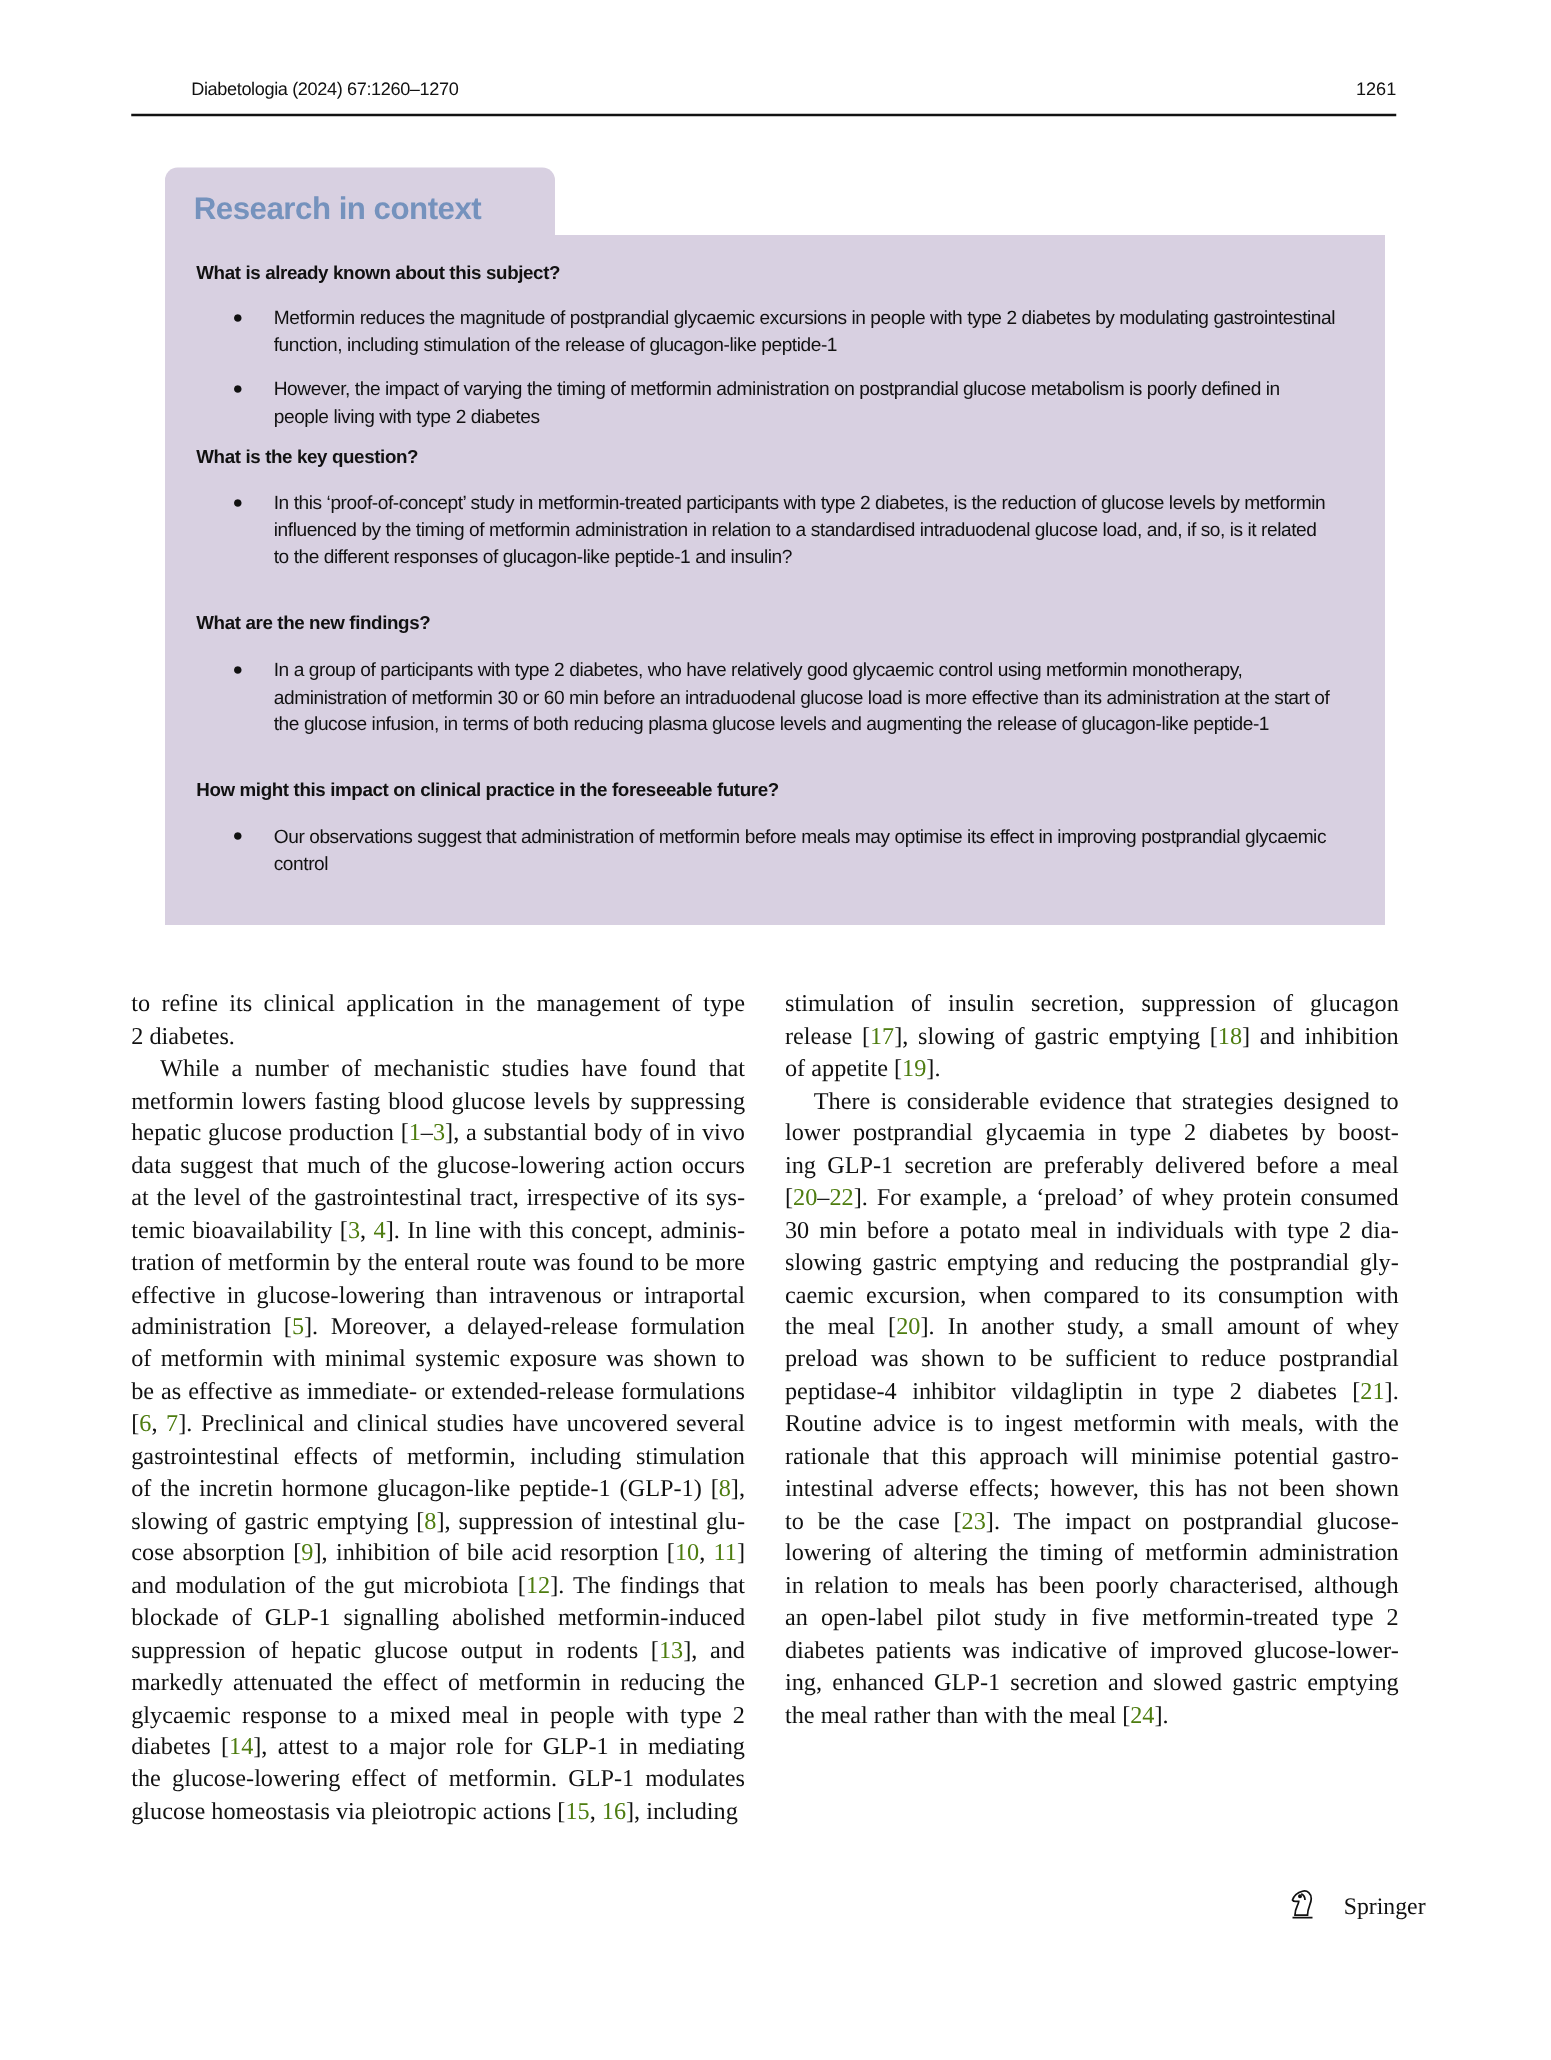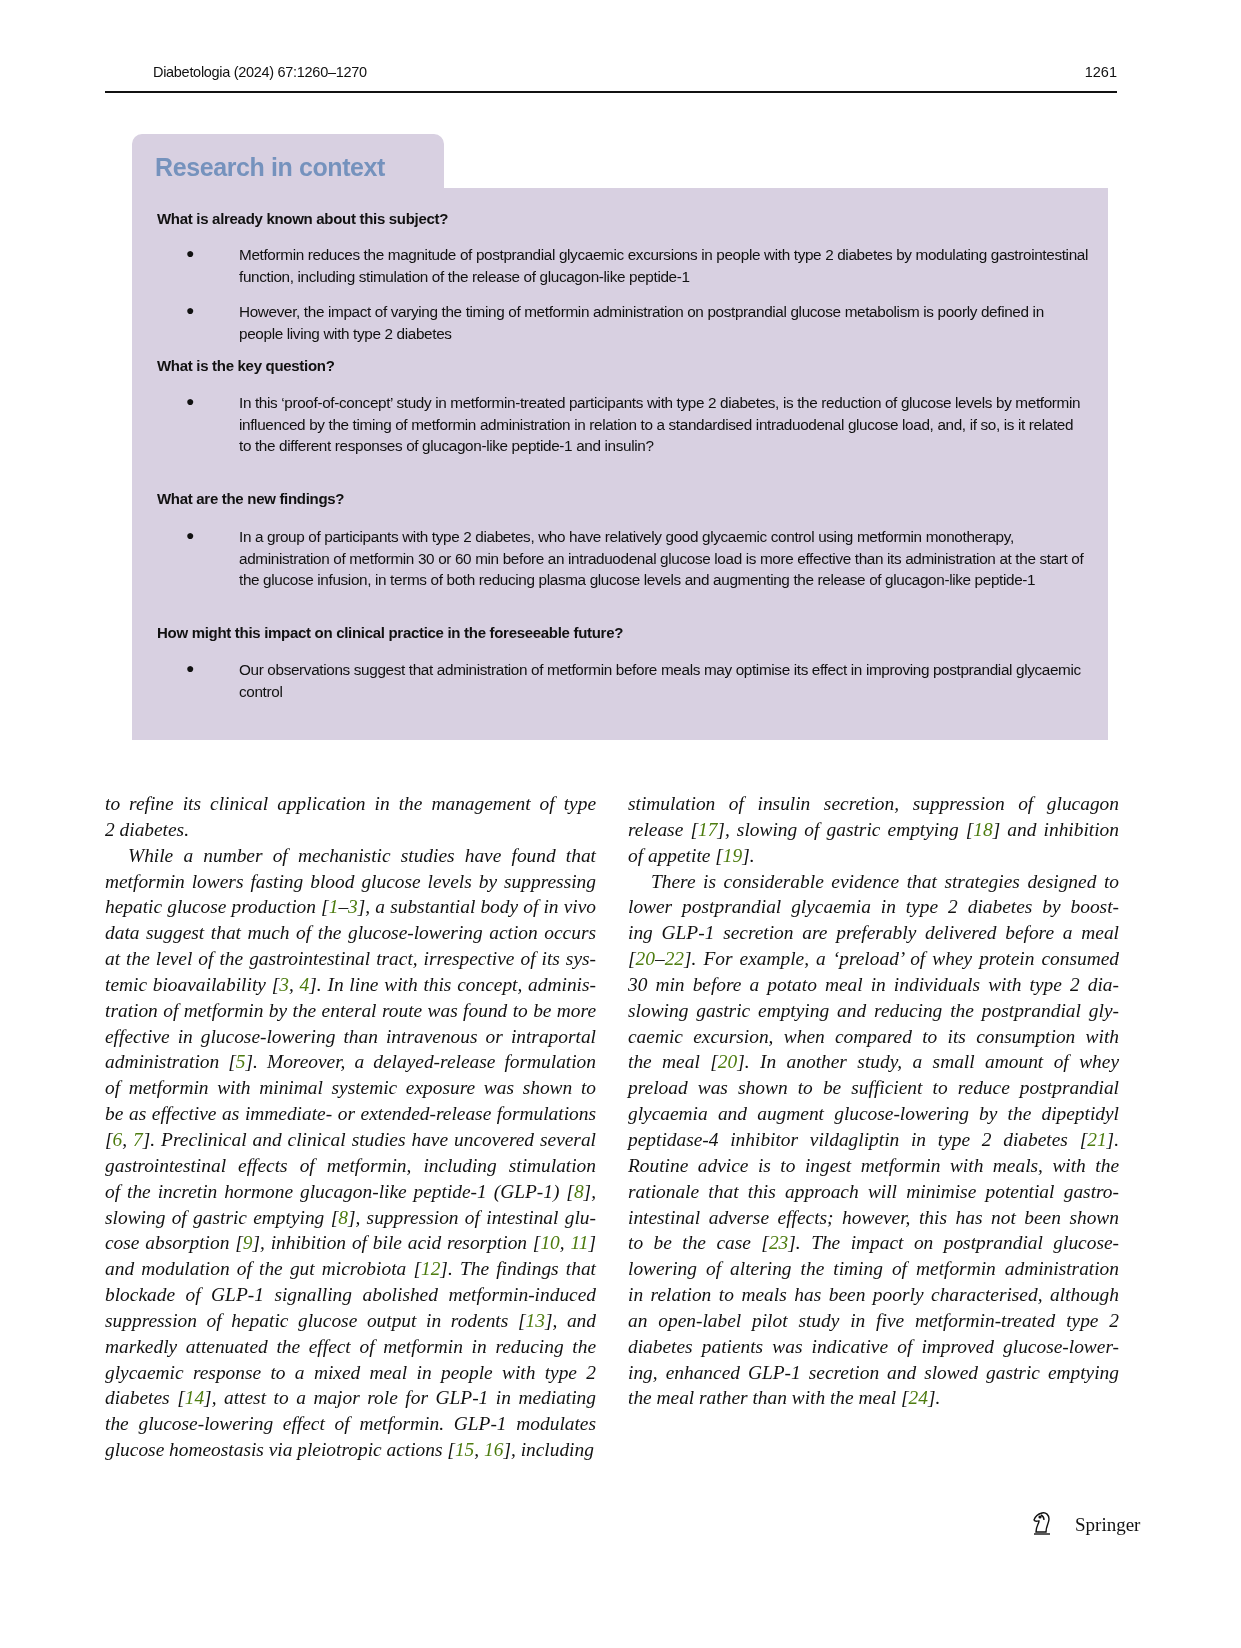--- a/index.html
+++ b/index.html
@@ -6,26 +6,26 @@
   body { width: 1241px; height: 1648px; position: relative; overflow: hidden; font-family: "Liberation Serif", serif; color: #111; }
   .hdr-left { position: absolute; left: 105px; top: 64px; font-family: "Liberation Sans", sans-serif; font-size: 14.5px; letter-spacing: -0.3px; color: #111; margin-left: 48px; }
   .hdr-right { position: absolute; right: 124px; top: 64px; font-family: "Liberation Sans", sans-serif; font-size: 14.5px; color: #111; }
   .hdr-rule { position: absolute; left: 105px; top: 91px; width: 1012px; height: 2px; background: #111; }
 
   .ric-tab { position: absolute; left: 132px; top: 134px; width: 312px; height: 60px; background: #d8d0e1; border-radius: 10px 10px 0 0; }
   .ric-title { position: absolute; left: 155px; top: 153px; font-family: "Liberation Sans", sans-serif; font-weight: bold; font-size: 25px; color: #7592bd; letter-spacing: -0.4px; }
   .ric-box { position: absolute; left: 132px; top: 188px; width: 976px; height: 552px; background: #d8d0e1; }
   .ric-h { position: absolute; left: 157px; font-family: "Liberation Sans", sans-serif; font-weight: bold; font-size: 15px; color: #111; letter-spacing: -0.3px; }
   .ric-bullet { position: absolute; left: 186px; font-size: 14px; color: #111; font-family: "Liberation Sans", sans-serif; }
-  .ric-text { position: absolute; left: 219px; width: 850px; font-family: "Liberation Sans", sans-serif; font-size: 15.3px; line-height: 21.5px; color: #111; letter-spacing: -0.35px; margin-left: 20px; }
+  .ric-text { position: absolute; left: 219px; width: 850px; font-family: "Liberation Sans", sans-serif; font-size: 15.3px; line-height: 21.5px; color: #111; letter-spacing: -0.35px; }
 
   .col { position: absolute; top: 791px; width: 491px; font-size: 19.4px; line-height: 25.85px; }
   .col-left { left: 105px; }
   .col-right { left: 628px; }
-  .ln { display: block; text-align: justify; text-align-last: justify; white-space: nowrap; height: 25.85px; overflow: visible; font-style: italic; }
+  .ln { display: block; text-align: justify; text-align-last: justify; white-space: nowrap; height: 25.85px; overflow: visible; }
   .ln.last { text-align-last: left; }
   .ln.indent { padding-left: 23px; }
   .ln span { white-space: normal; }
   .ln-inner { display: block; text-align: justify; text-align-last: justify; }
   .ln.last .ln-inner { text-align-last: left; }
   .cite { color: #4d7c0f; }
 
   .springer { position: absolute; left: 1030px; top: 1510px; display: flex; align-items: center; gap: 21px; }
   .springer-label { font-family: "Liberation Serif", serif; font-size: 19px; color: #111; }
 </style>
@@ -171,23 +171,20 @@
       <span class="ln-inner"><span>slowing gastric emptying and reducing the postprandial gly-</span></span>
     </div>
     <div class="ln">
       <span class="ln-inner"><span>caemic excursion, when compared to its consumption with</span></span>
     </div>
     <div class="ln">
       <span class="ln-inner"><span>the meal [</span><span class="cite">20</span><span>]. In another study, a small amount of whey</span></span>
     </div>
     <div class="ln">
       <span class="ln-inner"><span>preload was shown to be sufficient to reduce postprandial</span></span>
-    </div>
-    <div class="ln">
-      <span class="ln-inner"><span>glycaemia and augment glucose-lowering by the dipeptidyl</span></span>
     </div>
     <div class="ln">
       <span class="ln-inner"><span>peptidase-4 inhibitor vildagliptin in type 2 diabetes [</span><span class="cite">21</span><span>].</span></span>
     </div>
     <div class="ln">
       <span class="ln-inner"><span>Routine advice is to ingest metformin with meals, with the</span></span>
     </div>
     <div class="ln">
       <span class="ln-inner"><span>rationale that this approach will minimise potential gastro-</span></span>
     </div>

